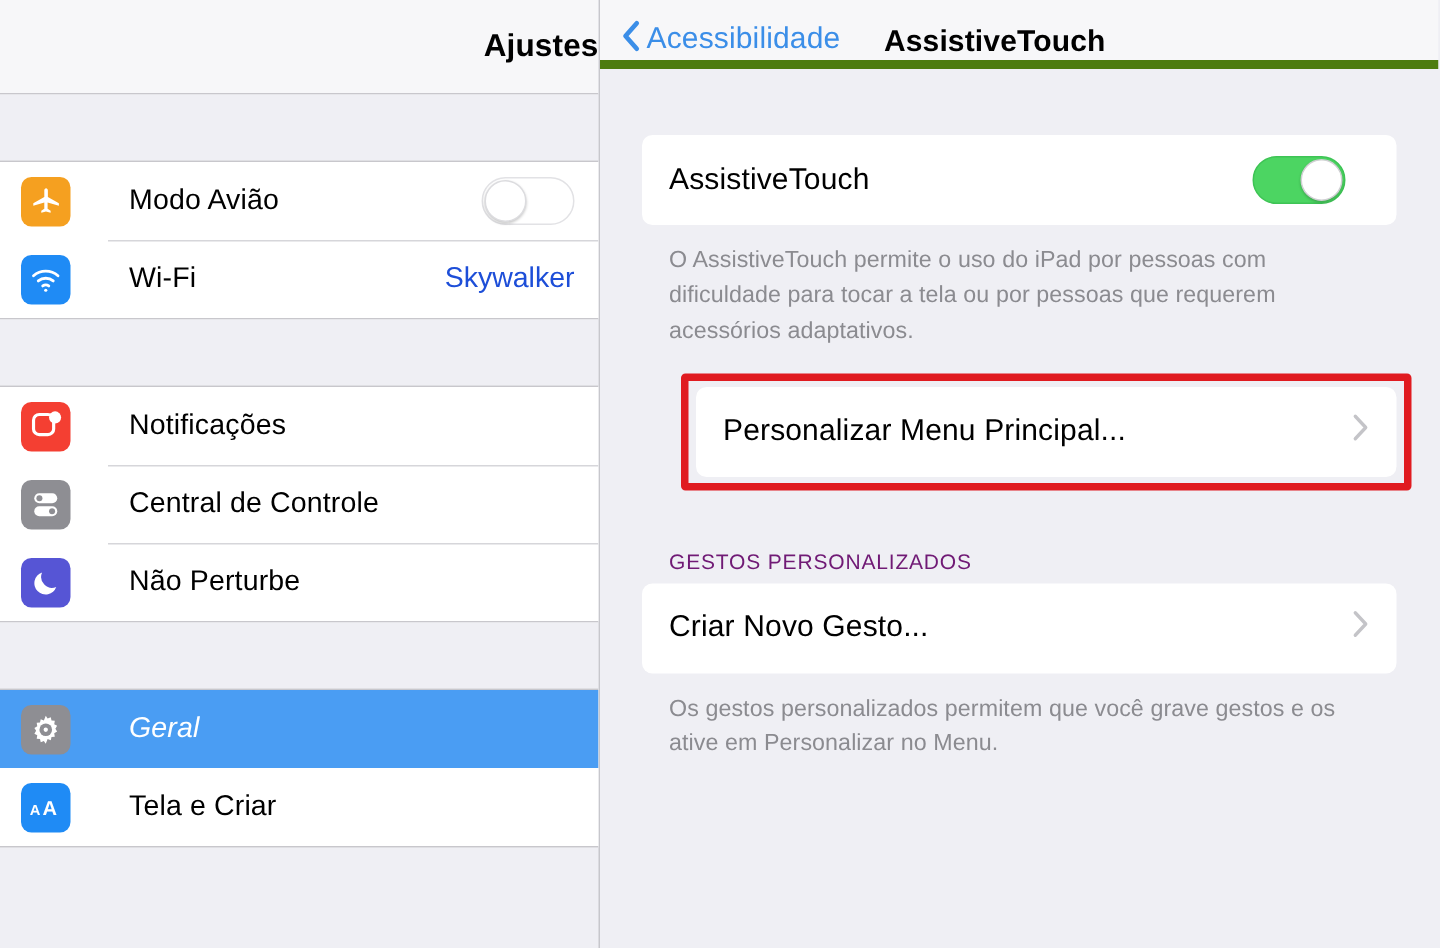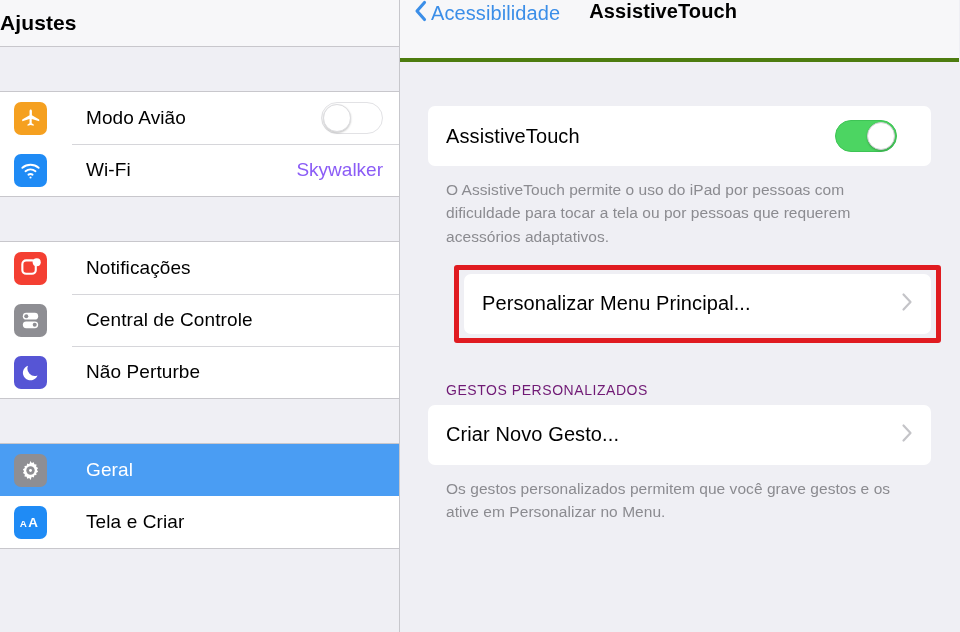--- a/index.html
+++ b/index.html
@@ -14,72 +14,72 @@
 
   
   .sidebar {
     width: 400px; height: 632px;
     background: #efeff4;
     border-right: 1px solid #c7c7cc;
     position: relative;
     overflow: hidden;
   }
   .sb-header {
-    height: 47px; background: #f7f7f9;
+    height: 63px; background: #f7f7f9;
     border-bottom: 1px solid #c8c7cc;
-    display: flex; align-items: center; justify-content: flex-start;
+    display: flex; align-items: center; justify-content: flex-end;
   }
   .sb-title { font-size: 21px; font-weight: bold; color: #000; letter-spacing: .1px; }
 
   .sb-gap { height: 44px; background: #efeff4; }
 
   .sb-group { background: #ffffff; border-top: 1px solid #c8c7cc; border-bottom: 1px solid #c8c7cc; }
   .sb-row {
     height: 52px; display: flex; align-items: center;
     padding-left: 14px; position: relative; background: #ffffff;
   }
   .sb-row + .sb-row::before {
     content: ""; position: absolute; left: 72px; right: 0; top: 0;
     height: 1px; background: #d6d6da;
   }
-  .sb-row.selected { background: #4a9df3; }
+  .sb-row.selected { background: #4a9df3; font-style: italic; }
   .sb-row.selected .sb-label { color: #ffffff; }
   .sb-row.selected + .sb-row::before { background: transparent; }
 
   .sb-icon {
     width: 33px; height: 33px; border-radius: 7px; flex: 0 0 33px;
     display: flex; align-items: center; justify-content: center;
     margin-right: 17px;
   }
   .sb-icon svg { display: block; }
   .sb-label { font-size: 19px; color: #000; letter-spacing: .1px; margin-left: 22px; }
-  .sb-value { margin-left: auto; margin-right: 16px; font-size: 19px; color: #8b5cf6; }
+  .sb-value { margin-left: auto; margin-right: 16px; font-size: 19px; color: #1d4ed8; }
 
   
   .toggle {
     margin-left: auto; margin-right: 16px;
     width: 62px; height: 32px; border-radius: 16px;
     background: #ffffff; border: 1px solid #e2e2e5;
     position: relative; flex: 0 0 auto;
   }
   .toggle .knob {
     position: absolute; top: 1px; left: 1px;
     width: 28px; height: 28px; border-radius: 50%;
     background: #ffffff; border: 1px solid #dcdcdf;
     box-shadow: 0 1px 2px rgba(0,0,0,.22);
   }
   .toggle.on { background: #4cd562; border-color: #3ec455; }
   .toggle.on .knob { left: auto; right: 1px; border-color: #cfcfd2; }
 
   
   .detail { width: 559px; height: 632px; background: #efeff4; position: relative; overflow: hidden; }
   .dt-header {
-    height: 62px; background: #f7f7f9;
-    border-bottom: 4px solid #4d7c0f;
-    display: flex; align-items: flex-start; padding-left: 14px;
+    height: 46px; background: #f7f7f9;
+    border-bottom: 6px solid #4d7c0f;
+    display: flex; align-items: flex-end; padding-left: 14px;
   }
   .back-btn { display: flex; align-items: center; cursor: default; }
   .back-chevron { display: block; margin-right: 4px; }
   .back-label { font-size: 20px; color: #3b8ee8; letter-spacing: .1px; }
   .dt-title { font-size: 20px; font-weight: bold; color: #000; margin-left: 29px; letter-spacing: .1px; }
 
   .dt-body { padding: 0 28px; }
   .spacer-44 { height: 44px; }
 
   .card {

